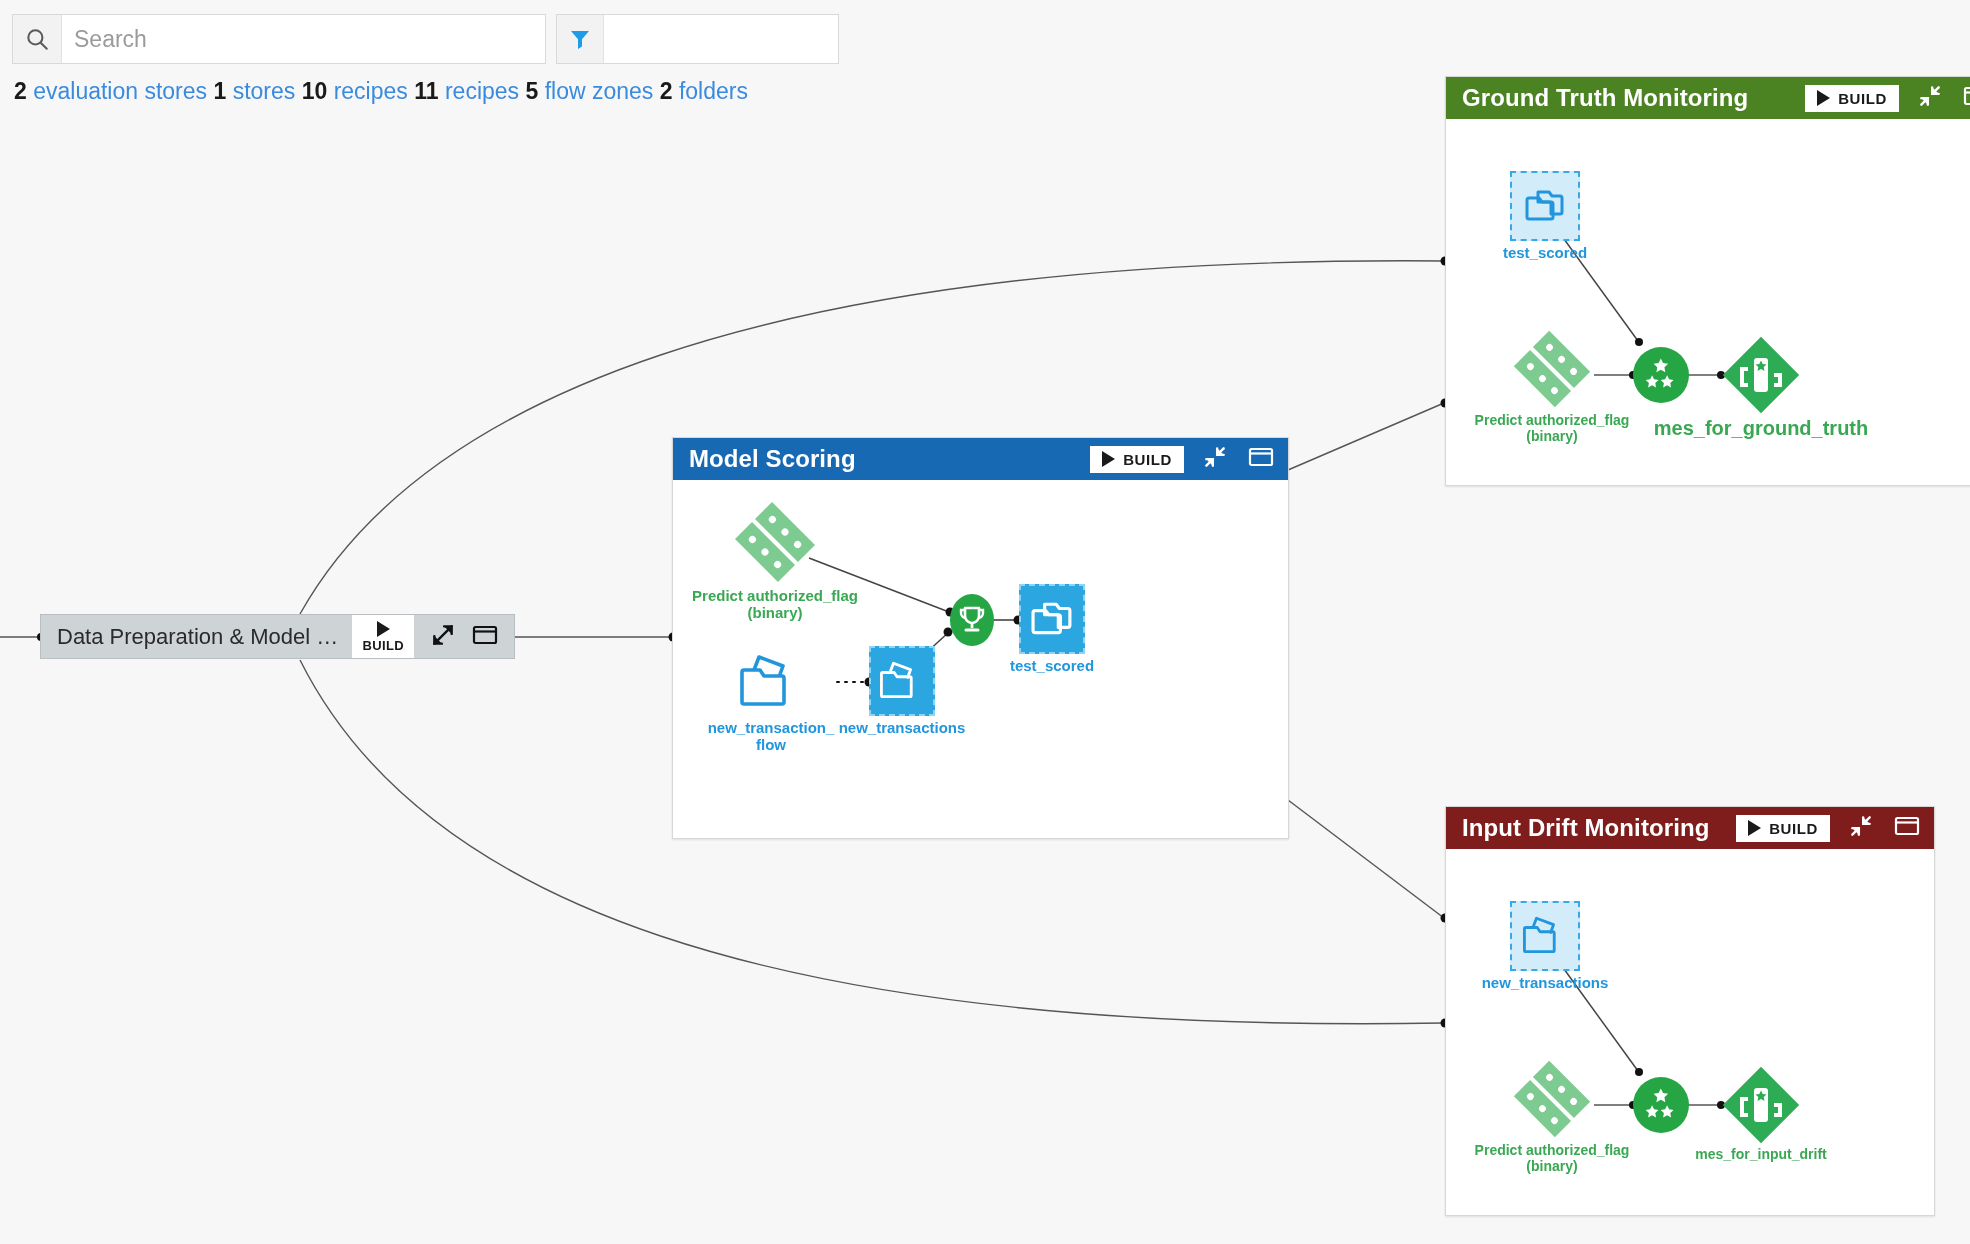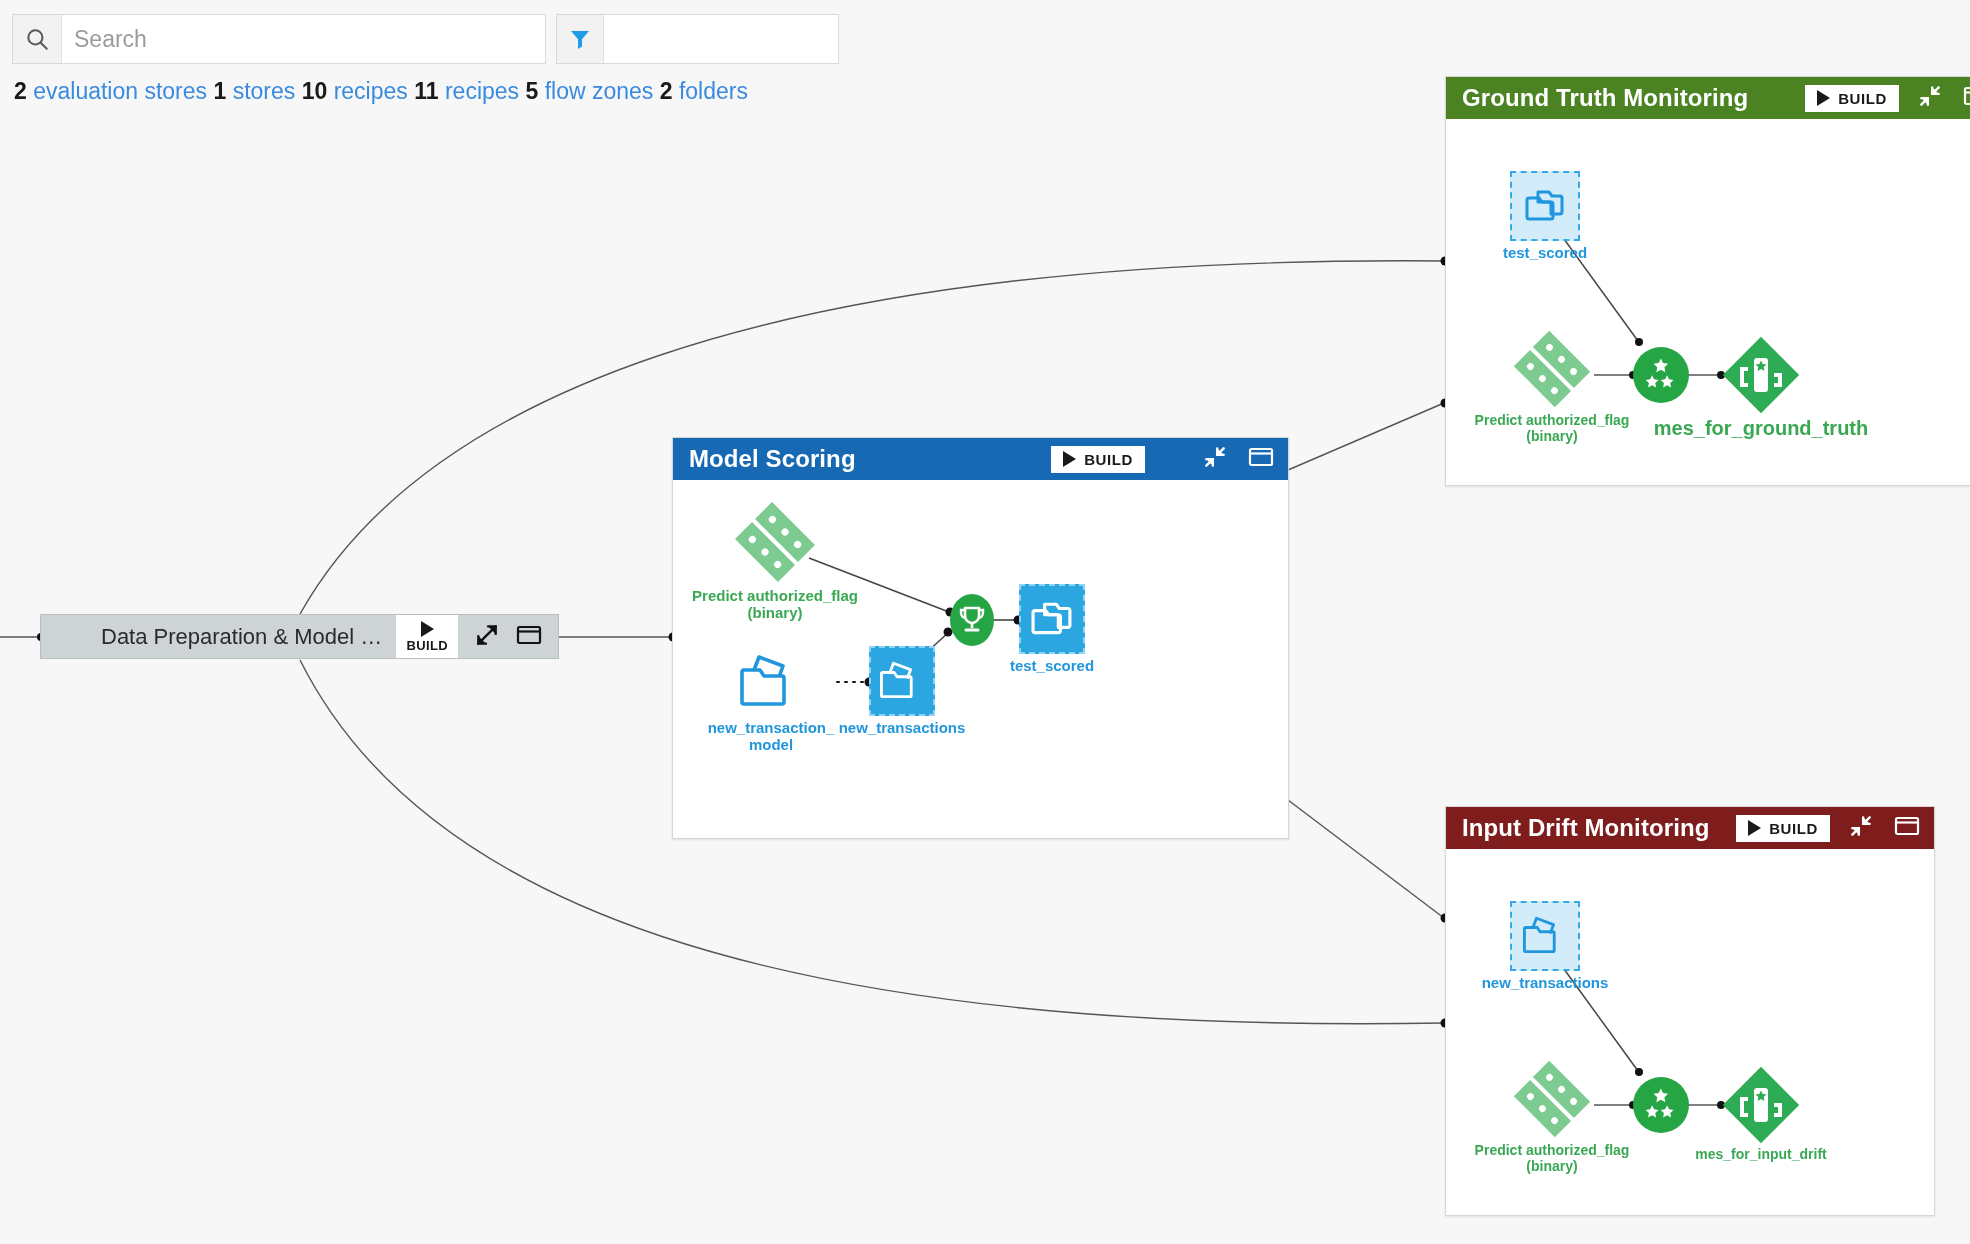--- a/index.html
+++ b/index.html
@@ -56,21 +56,21 @@
   #summary span.lnk{color:#3a8ade;}
   svg.edges{position:absolute;left:0;top:0;width:1970px;height:1244px;pointer-events:none;}
   
   #zone-dataprep{
     position:absolute;left:40px;top:614px;
     height:45px;display:flex;align-items:stretch;
     background:#ced3d6;border:1px solid #b8bec2;box-sizing:border-box;
   }
   #zone-dataprep .zname{
     display:flex;align-items:center;padding:0 14px 0 16px;
-    font-size:22px;color:#2a2a2a;white-space:nowrap;margin-left:44px;
+    font-size:22px;color:#2a2a2a;white-space:nowrap;
   }
   #zone-dataprep .zbuild{
     background:#fff;width:62px;display:flex;flex-direction:column;
     align-items:center;justify-content:center;gap:1px;
   }
   #zone-dataprep .zbuild .blabel{font-size:13px;font-weight:700;letter-spacing:.4px;color:#1a1a1a;}
   #zone-dataprep .zicons{
     display:flex;align-items:center;gap:16px;padding:0 16px;
   }
   .tri{
@@ -266,21 +266,21 @@
           <path d="M61 38 h-8 v4 h4 v6 h-4 v4 h8 z" fill="#fff"></path>
           <path d="M40 25.5 l1.7 3.5 3.8 .5 -2.8 2.6 .7 3.8 -3.4-1.8 -3.4 1.8 .7-3.8 -2.8-2.6 3.8-.5 z" fill="#2eab55"></path>
         </svg>
       </div>
       <div class="nlabel lbl-green" style="top:82px;font-size:20px;">mes_for_ground_truth</div>
     </div>
   </div>
 </div>
 
 <div class="panel" id="p-ms" style="left:672px;top:437px;width:617px;height:402px;">
-  <div class="panel-head" style="background:#1769b4;gap:39px;">
+  <div class="panel-head" style="background:#1769b4;">
     <span class="panel-title">Model Scoring</span>
     <span class="build-btn">
       <span class="tri"></span>
       <span class="blabel">BUILD</span>
     </span>
     <span class="head-icons">
       <span>
         <svg width="26" height="26" viewBox="0 0 24 24" stroke="#fff" stroke-width="2.2" fill="none" stroke-linecap="round">
           <line x1="4" y1="20" x2="10" y2="14"></line>
             <line x1="20" y1="4" x2="14" y2="10"></line>
@@ -335,21 +335,21 @@
 
     <div class="node" style="left:62px;top:166px;">
       <div class="ds-box" style="width:72px;height:72px;">
         <svg width="62" height="56" viewBox="0 0 62 56">
           <path d="M14 16 l5 -13 24 9 -4 11" fill="none" stroke="#2196dd" stroke-width="3.6" stroke-linejoin="round" stroke-linecap="round"></path>
           <path d="M4 16 h16 l4 6 h18 a2 2 0 0 1 2 2 v24 a2 2 0 0 1 -2 2 h-38 a2 2 0 0 1 -2 -2 v-30 a2 2 0 0 1 2 -2 z" fill="#fff" stroke="#2196dd" stroke-width="3.6" stroke-linejoin="round"></path>
         </svg>
       </div>
       <div class="nlabel lbl-blue" style="top:74px;font-size:15px;">
         <span>new_transaction_</span><br>
-        <span>model</span>
+        <span>flow</span>
       </div>
     </div>
 
     <div class="node" style="left:196px;top:166px;">
       <div class="ds-box ds-solid" style="width:66px;height:70px;">
         <svg width="44" height="40" viewBox="0 0 62 56">
           <path d="M14 16 l5 -13 24 9 -4 11" fill="none" stroke="#fff" stroke-width="4" stroke-linejoin="round" stroke-linecap="round"></path>
           <path d="M4 16 h16 l4 6 h18 a2 2 0 0 1 2 2 v24 a2 2 0 0 1 -2 2 h-38 a2 2 0 0 1 -2 -2 v-30 a2 2 0 0 1 2 -2 z" fill="none" stroke="#fff" stroke-width="4" stroke-linejoin="round"></path>
         </svg>
       </div>

